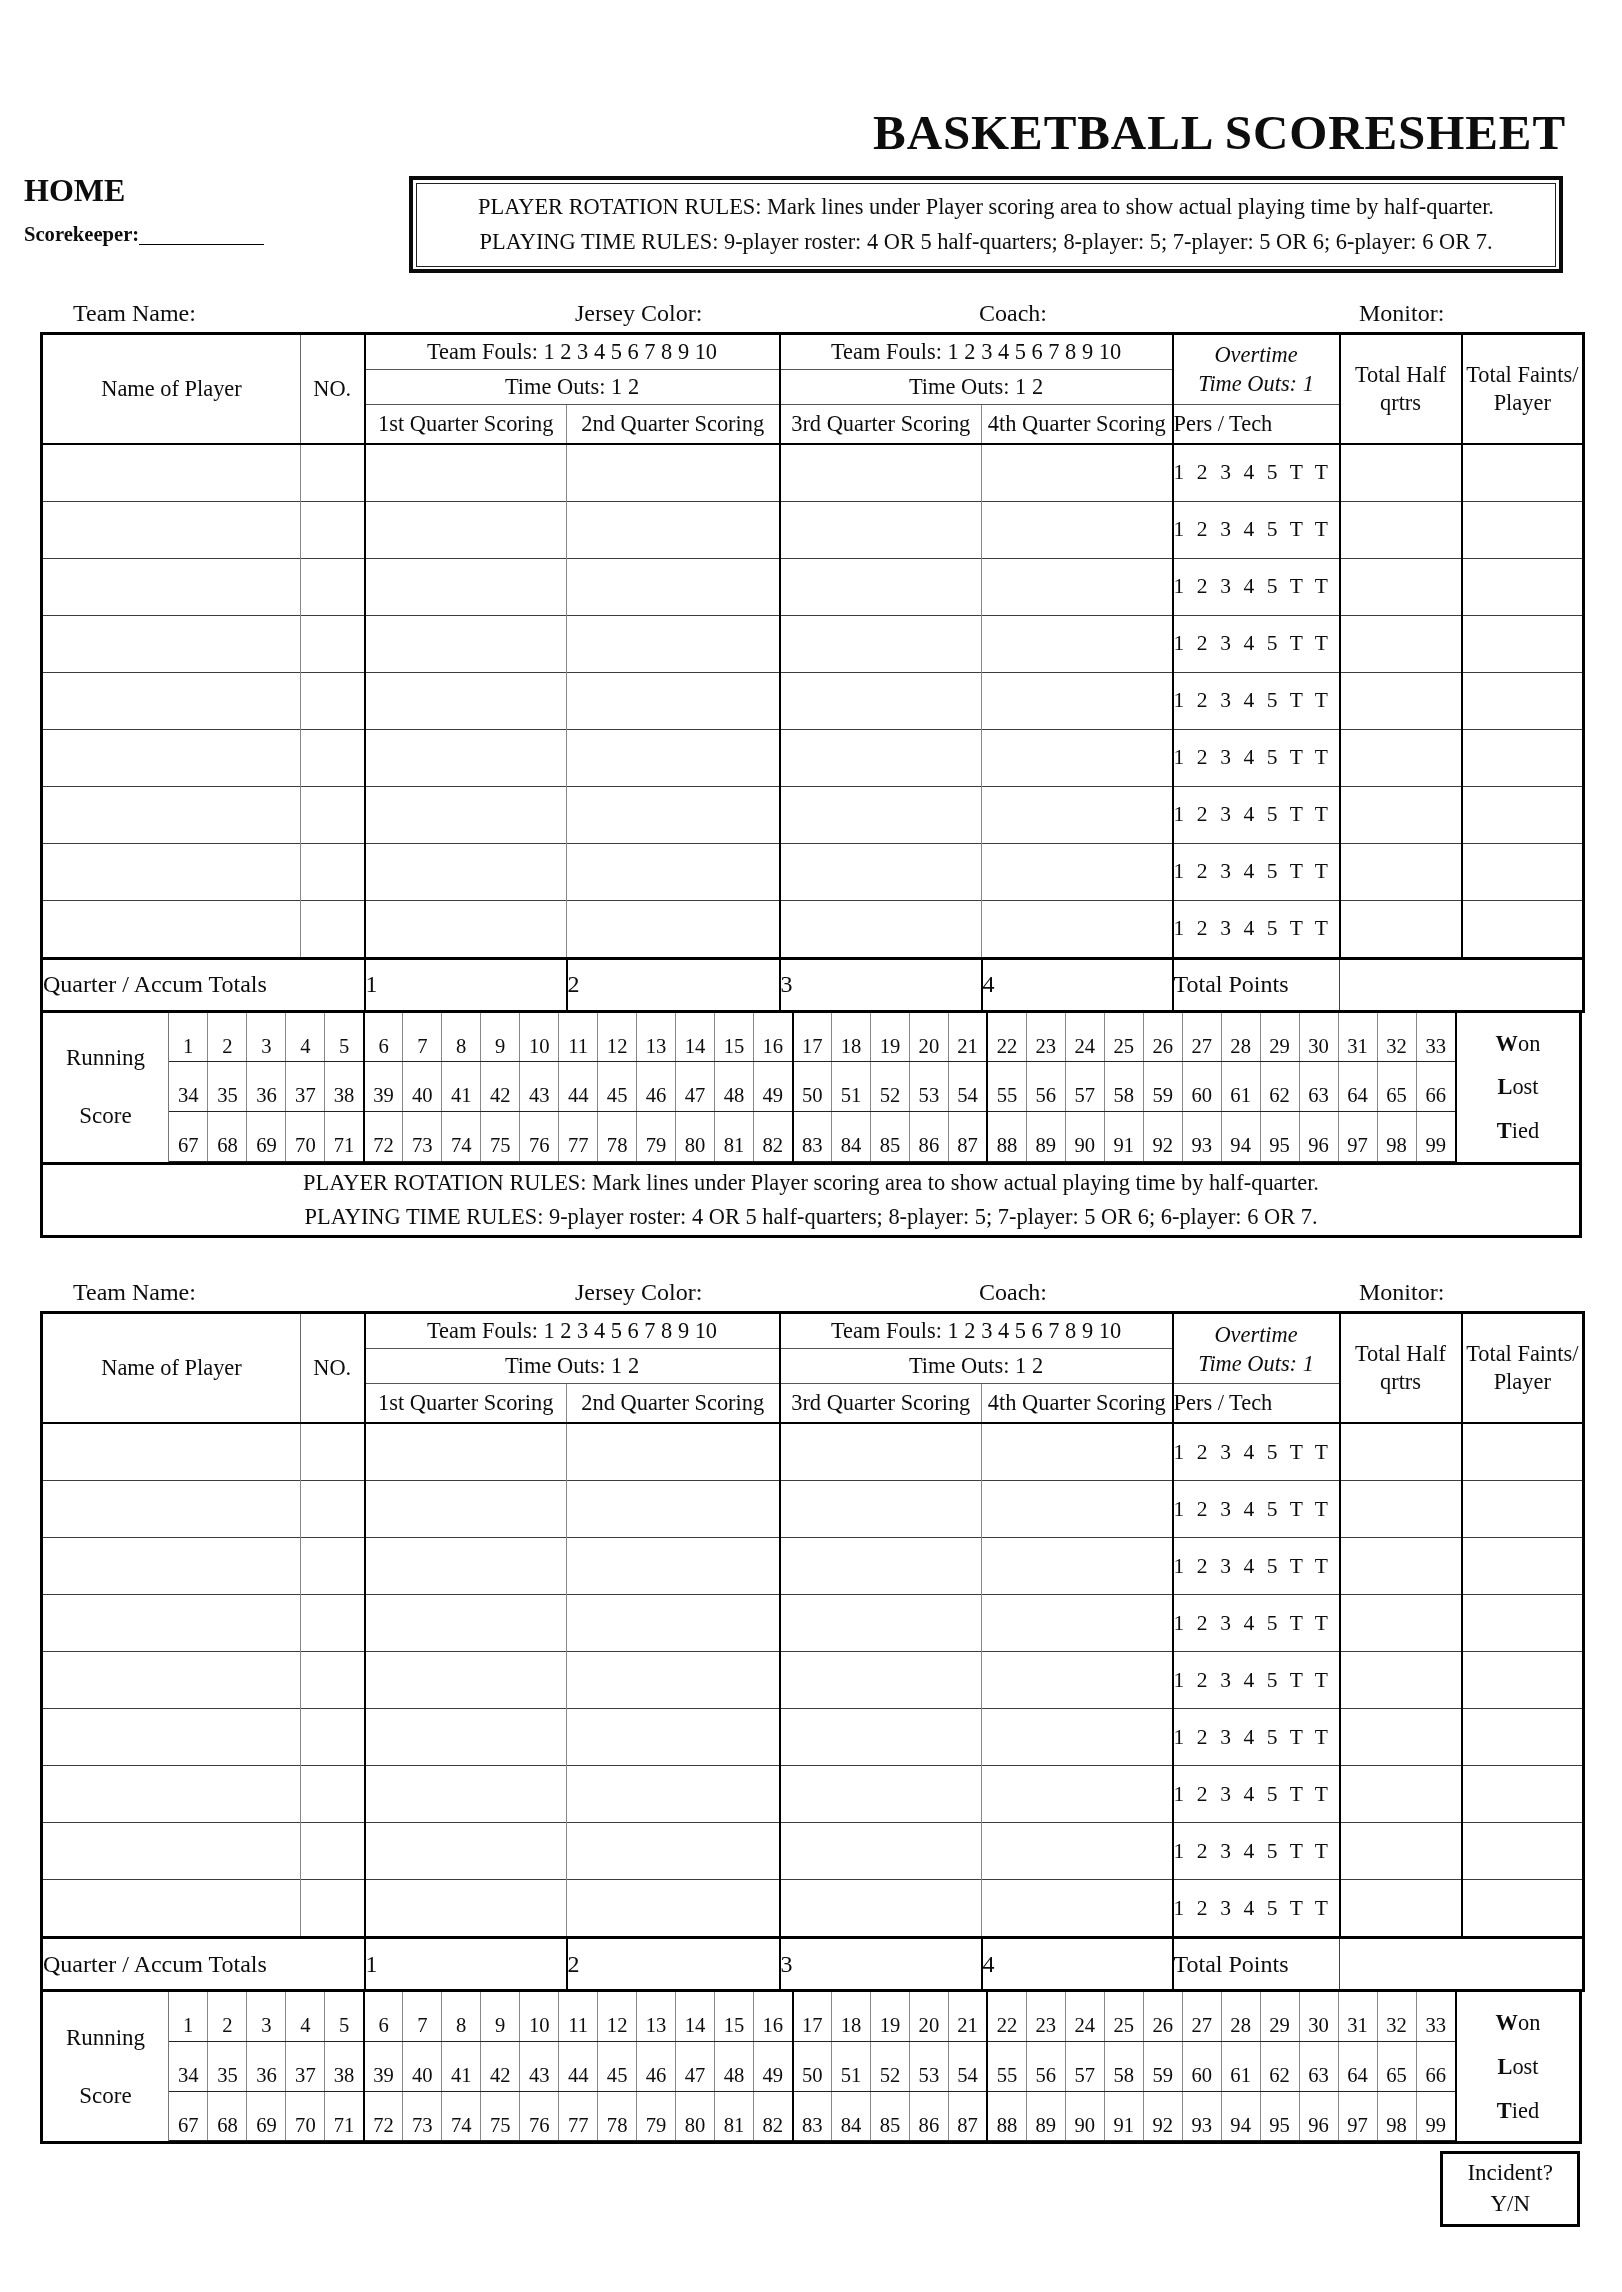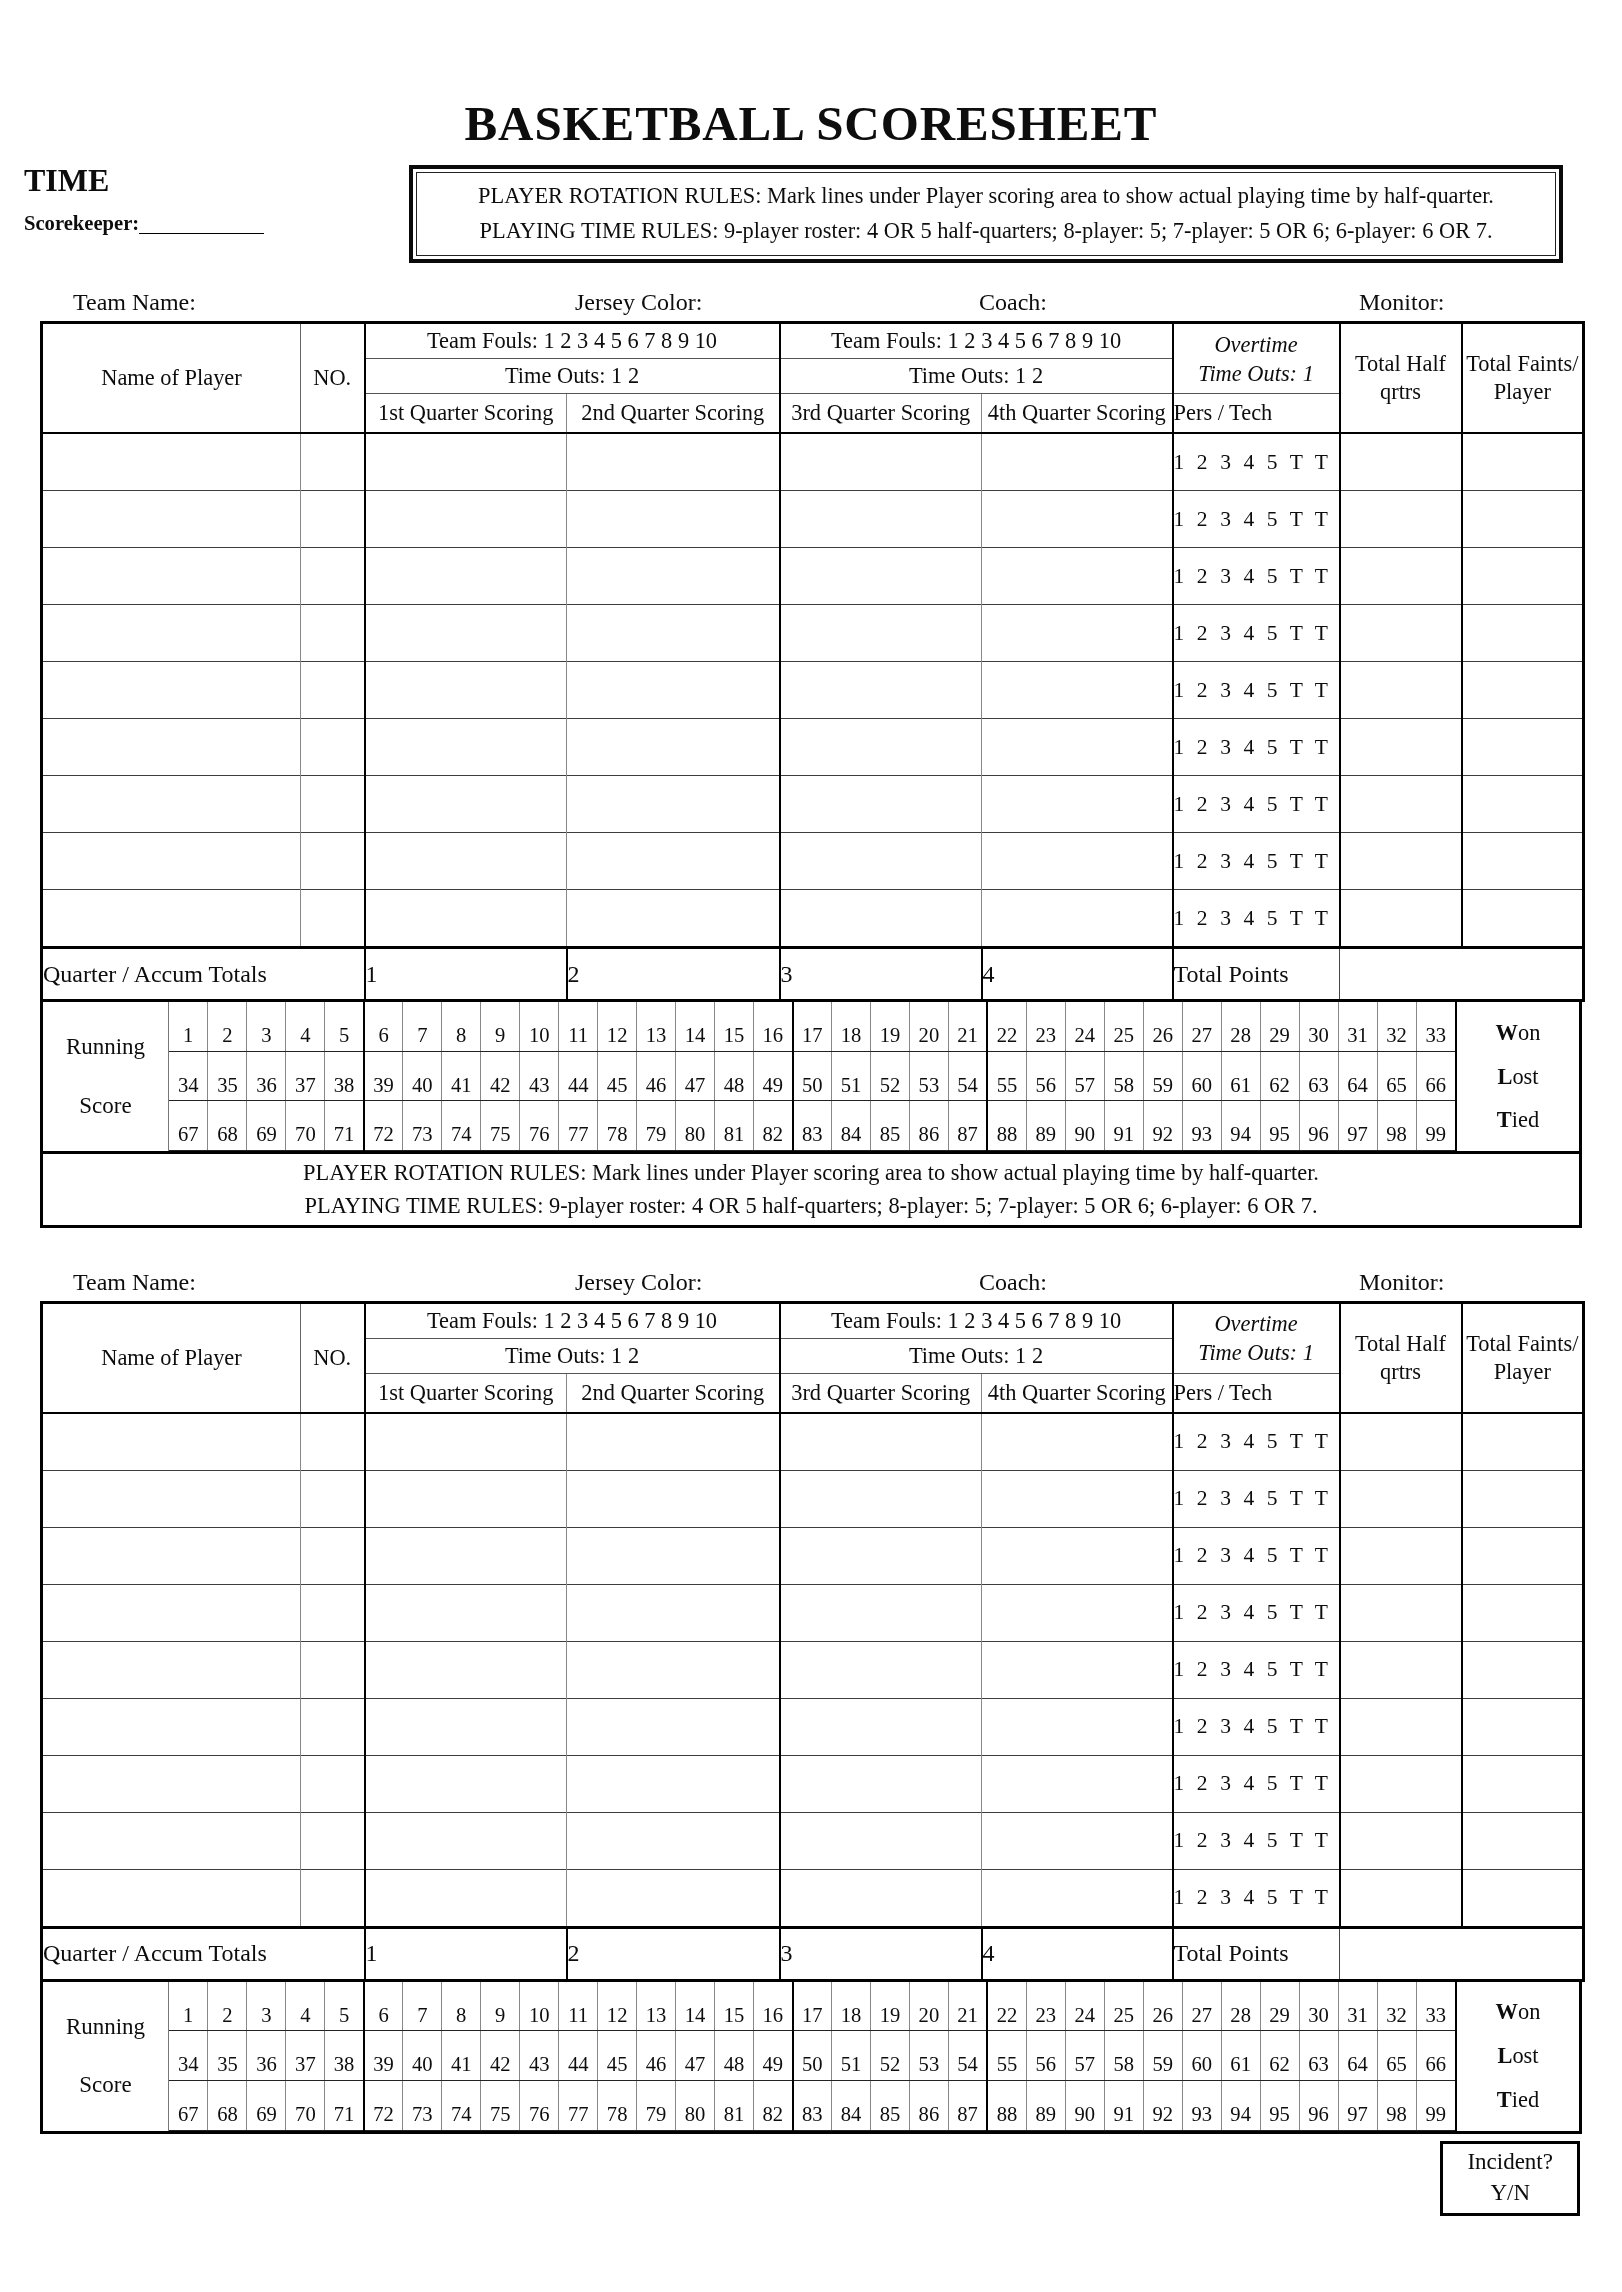--- a/index.html
+++ b/index.html
@@ -8,21 +8,21 @@
     width:1623px;height:2293px;
     background:#ffffff;
     font-family:"Liberation Serif", serif;
     color:#0d0d0d;
     overflow:hidden;
   }
   .content{position:absolute;left:40px;top:0;width:1542px;}
 
   
   .title{
-    margin:7px;padding-top:90px;text-align:center;
+    margin:16px;padding-top:90px;text-align:right;
     font-size:49px;font-weight:bold;letter-spacing:0.9px;line-height:1.1;
   }
   .fields{position:relative;height:48px;margin-top:12.5px;font-size:26px;}
   .fgroup{position:absolute;top:0;white-space:nowrap;}
   .fl{display:inline-block;border-bottom:2.7px solid #000;margin-bottom:-4.5px;height:23px;vertical-align:baseline;}
   .slash,.colon{padding:0 5.4px;}
 
   
   .home-band{position:relative;height:95px;margin-top:14.3px;}
   .home-title{position:absolute;left:-16px;top:-3.6px;font-size:32px;font-weight:bold;}
@@ -96,21 +96,21 @@
 </head>
 <body>
 
 <div class="sheet">
 <div class="content">
 
   <h1 class="title">BASKETBALL SCORESHEET</h1>
 
 
   <div class="home-band">
-    <div class="home-title">TIME</div>
+    <div class="home-title">HOME</div>
     <div class="home-official">
       <span>Scorekeeper:</span><span class="fl" style="width:125px;border-bottom-width:1.8px"></span>
     </div>
     <div class="rules-box">
       <div class="rules-inner">
         <div>PLAYER ROTATION RULES: Mark lines under Player scoring area to show actual playing time by half-quarter.</div>
         <div>PLAYING TIME RULES: 9-player roster:  4 OR 5 half-quarters;  8-player: 5;  7-player: 5 OR 6;  6-player: 6 OR 7.</div>
       </div>
     </div>
   </div>

